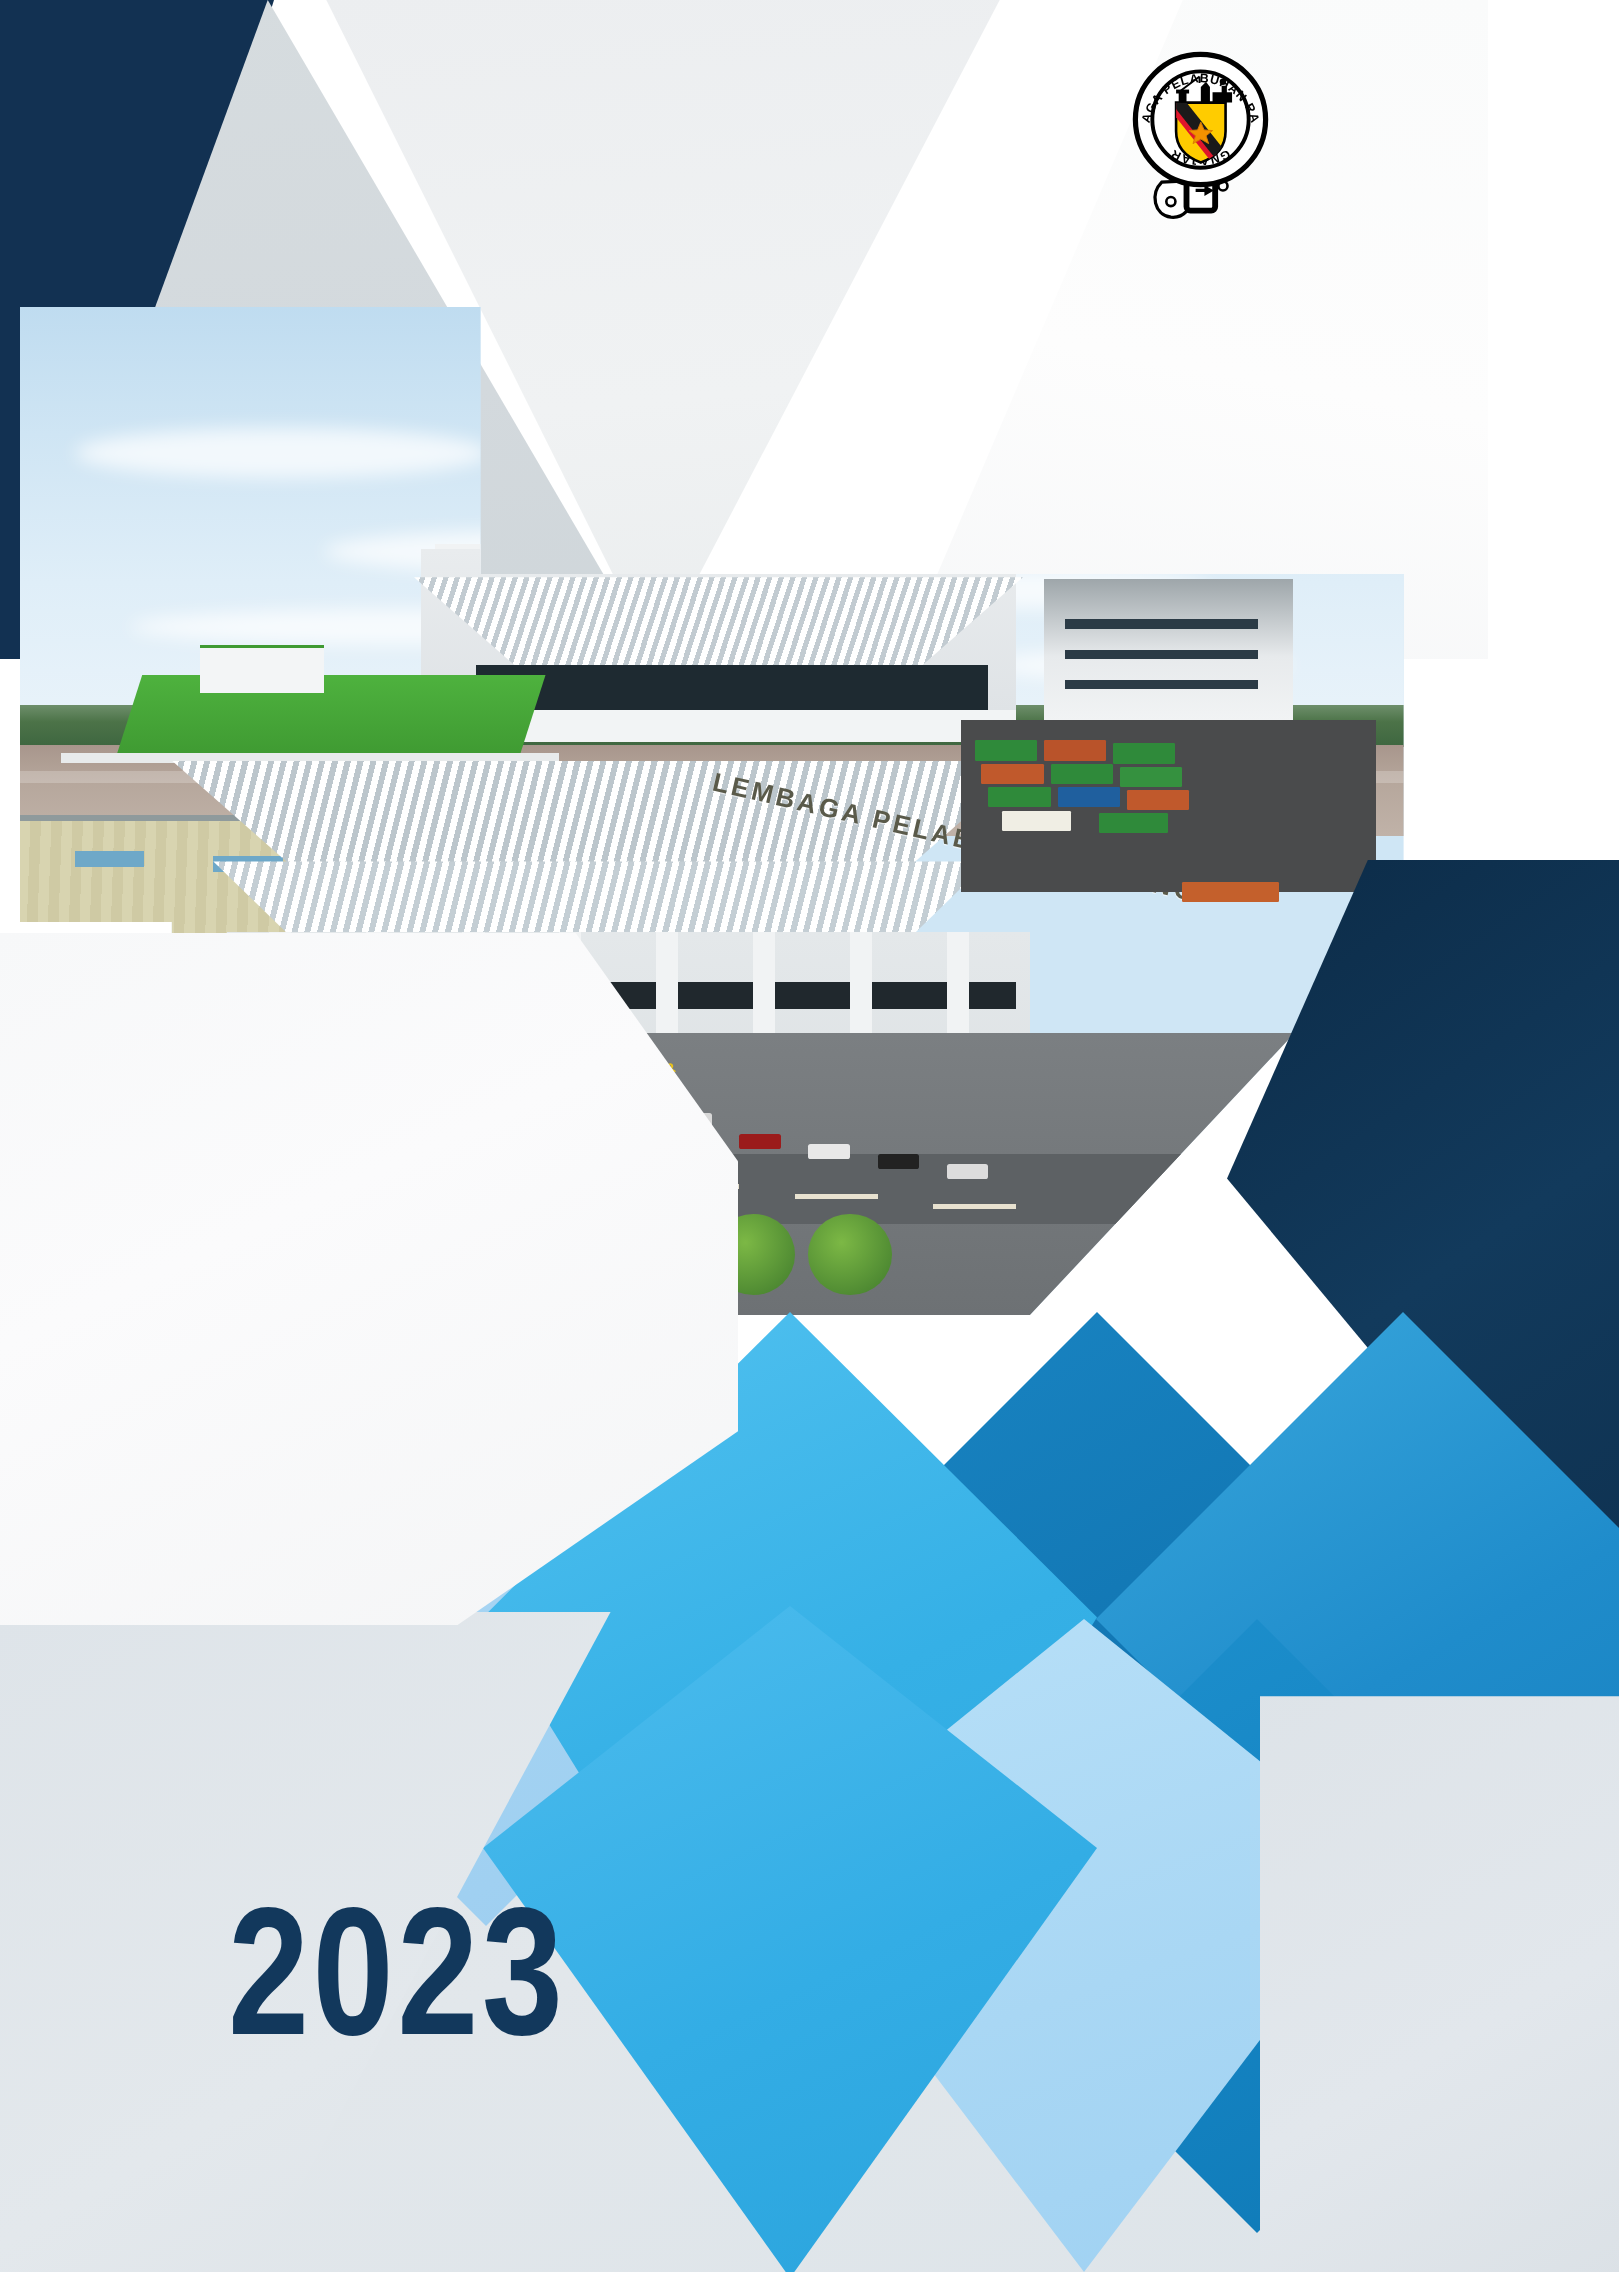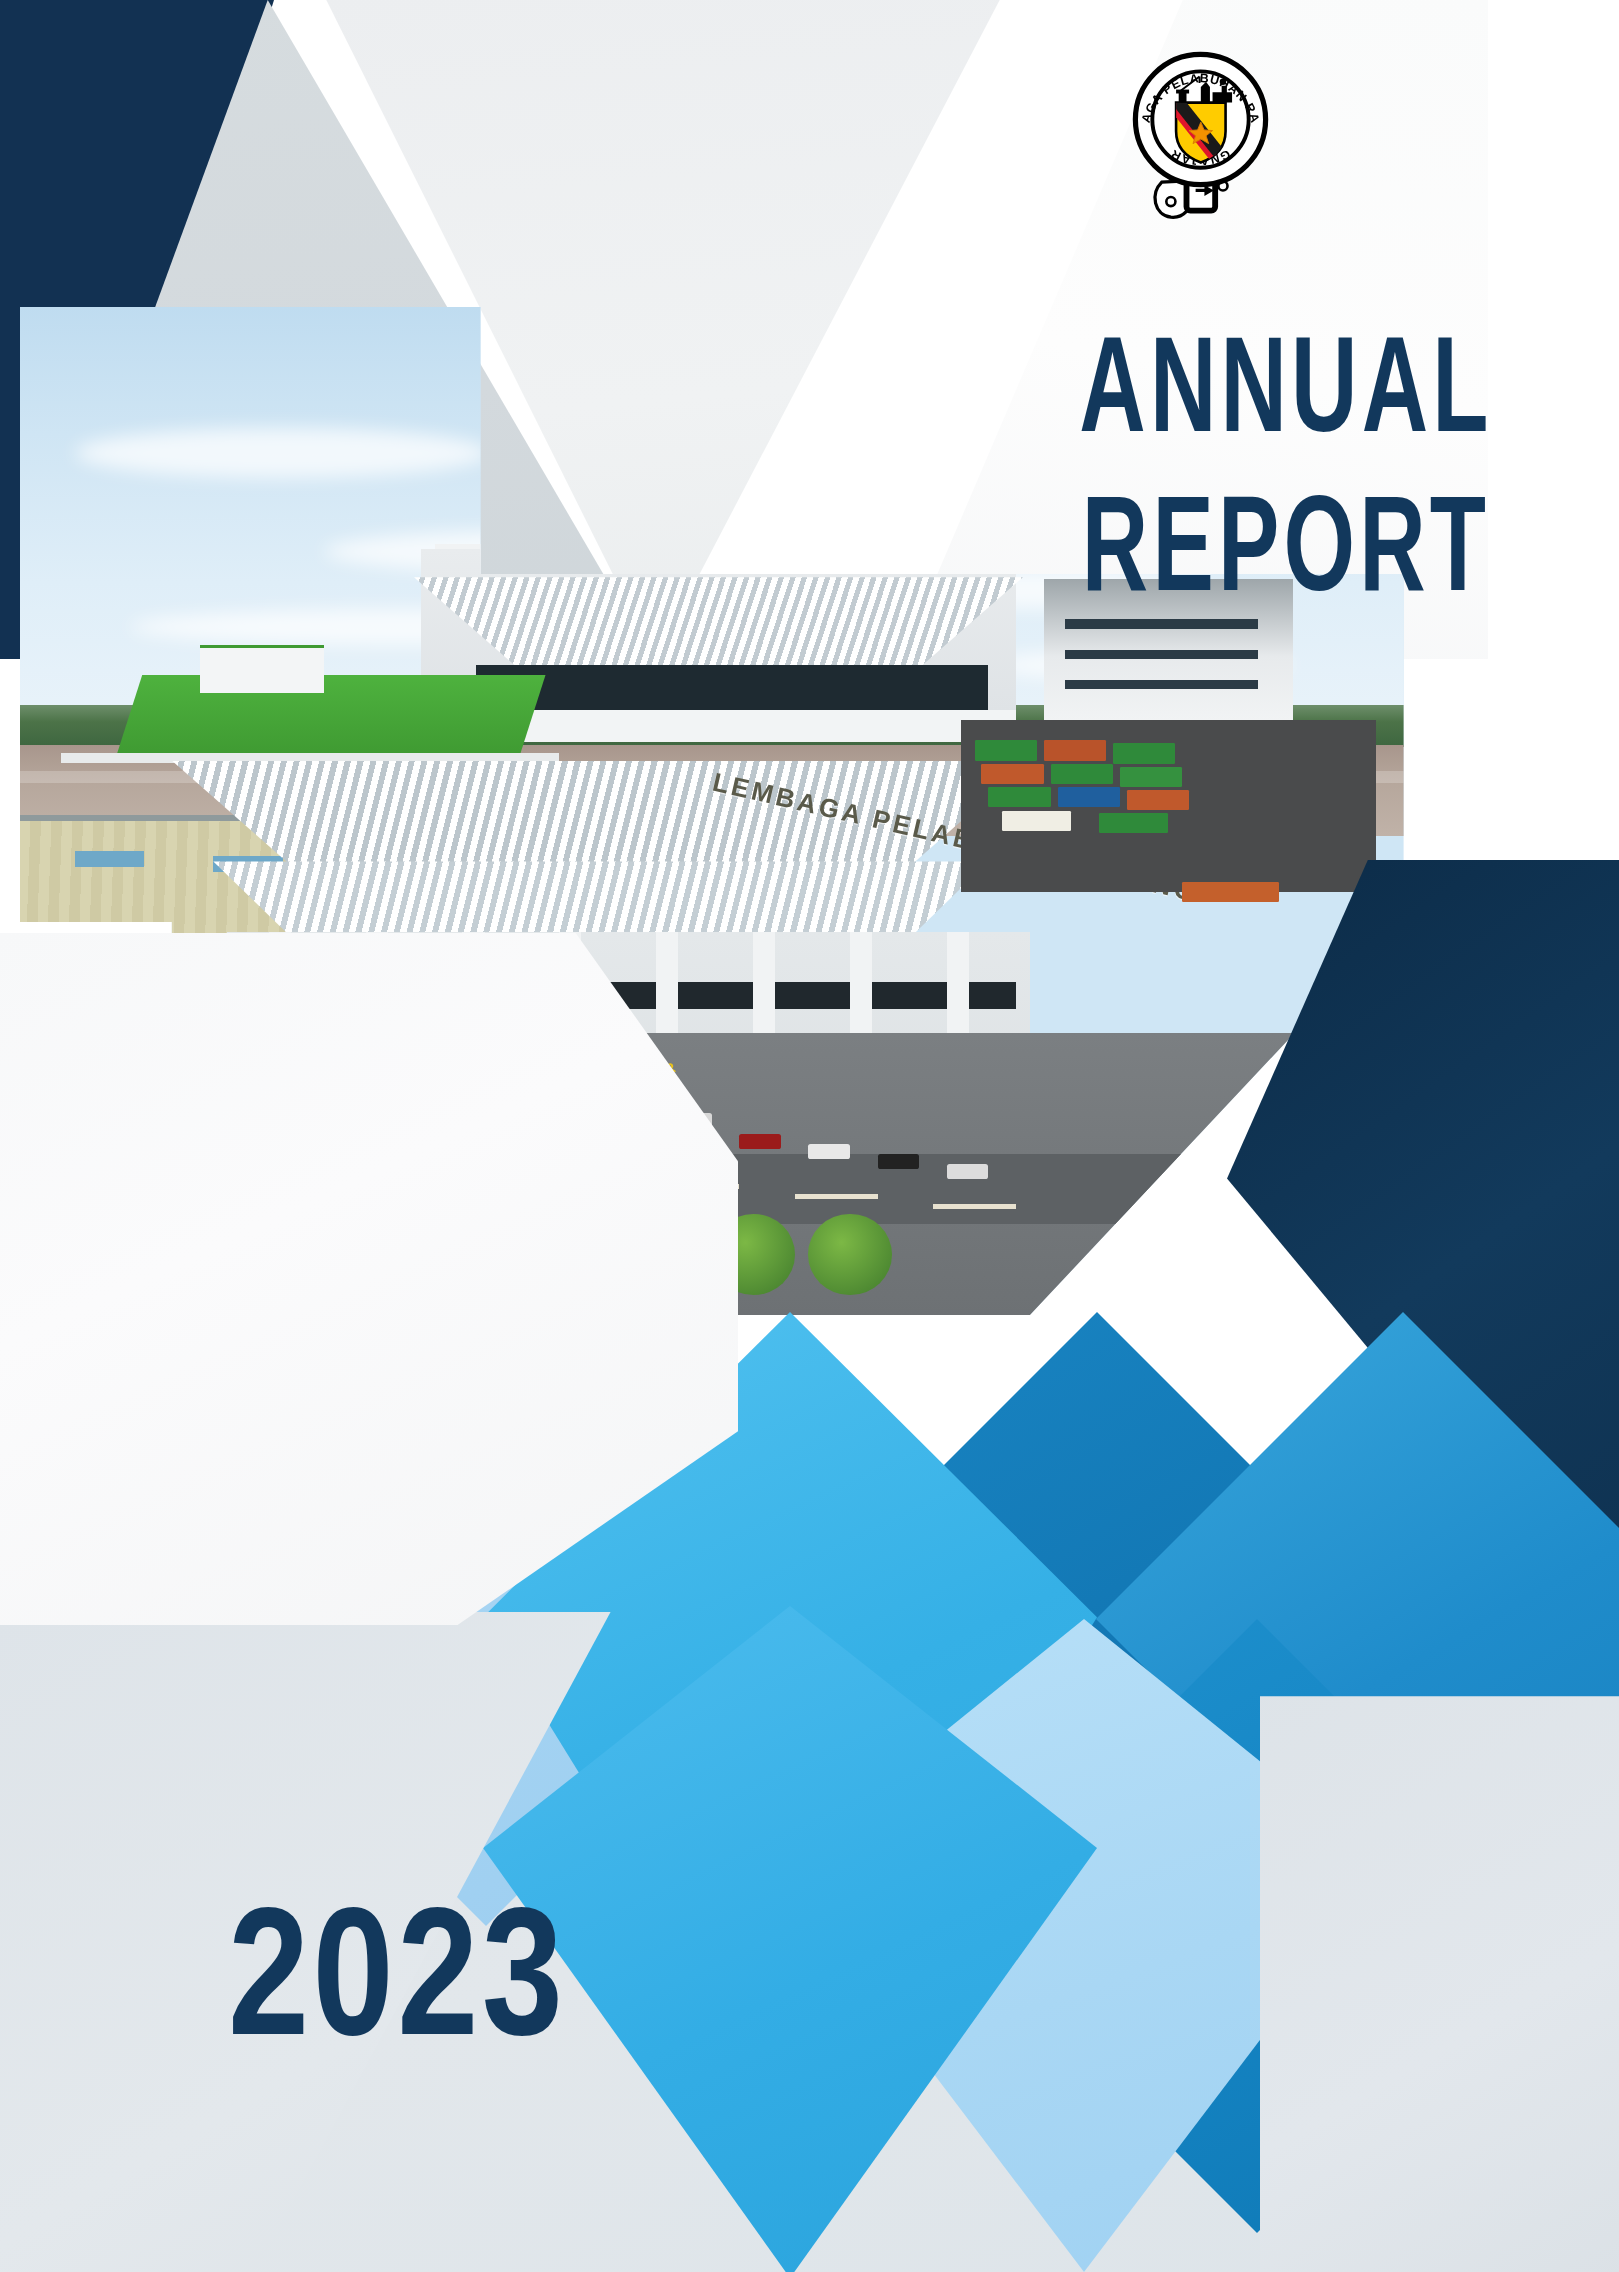--- a/index.html
+++ b/index.html
@@ -430,21 +430,17 @@
       </clipPath>
       <g clip-path="url(#shieldClip)">
         <path d="M70,96 L96,96 L166,184 L140,184 Z" fill="#1A1A1A"></path>
         <path d="M62,96 L80,96 L150,184 L132,184 Z" fill="#E0162B"></path>
         <path d="M72,96 L88,96 L158,184 L142,184 Z" fill="#1A1A1A"></path>
       </g>
       <path d="M118,126 L123,138 L136,139 L126,147 L130,159 L118,152 L106,159 L110,147 L100,139 L113,138 Z" fill="#F29100" stroke="#D97D00" stroke-width="1.5"></path>
     </svg>
   </div>
 
-  <div class="title-block">
-    <div class="title-line">ANNUAL</div>
-    <div class="title-line second">REPORT</div>
-  </div>
 
   <div class="year">2023</div>
 
 </div>
 
 
 </body></html>

